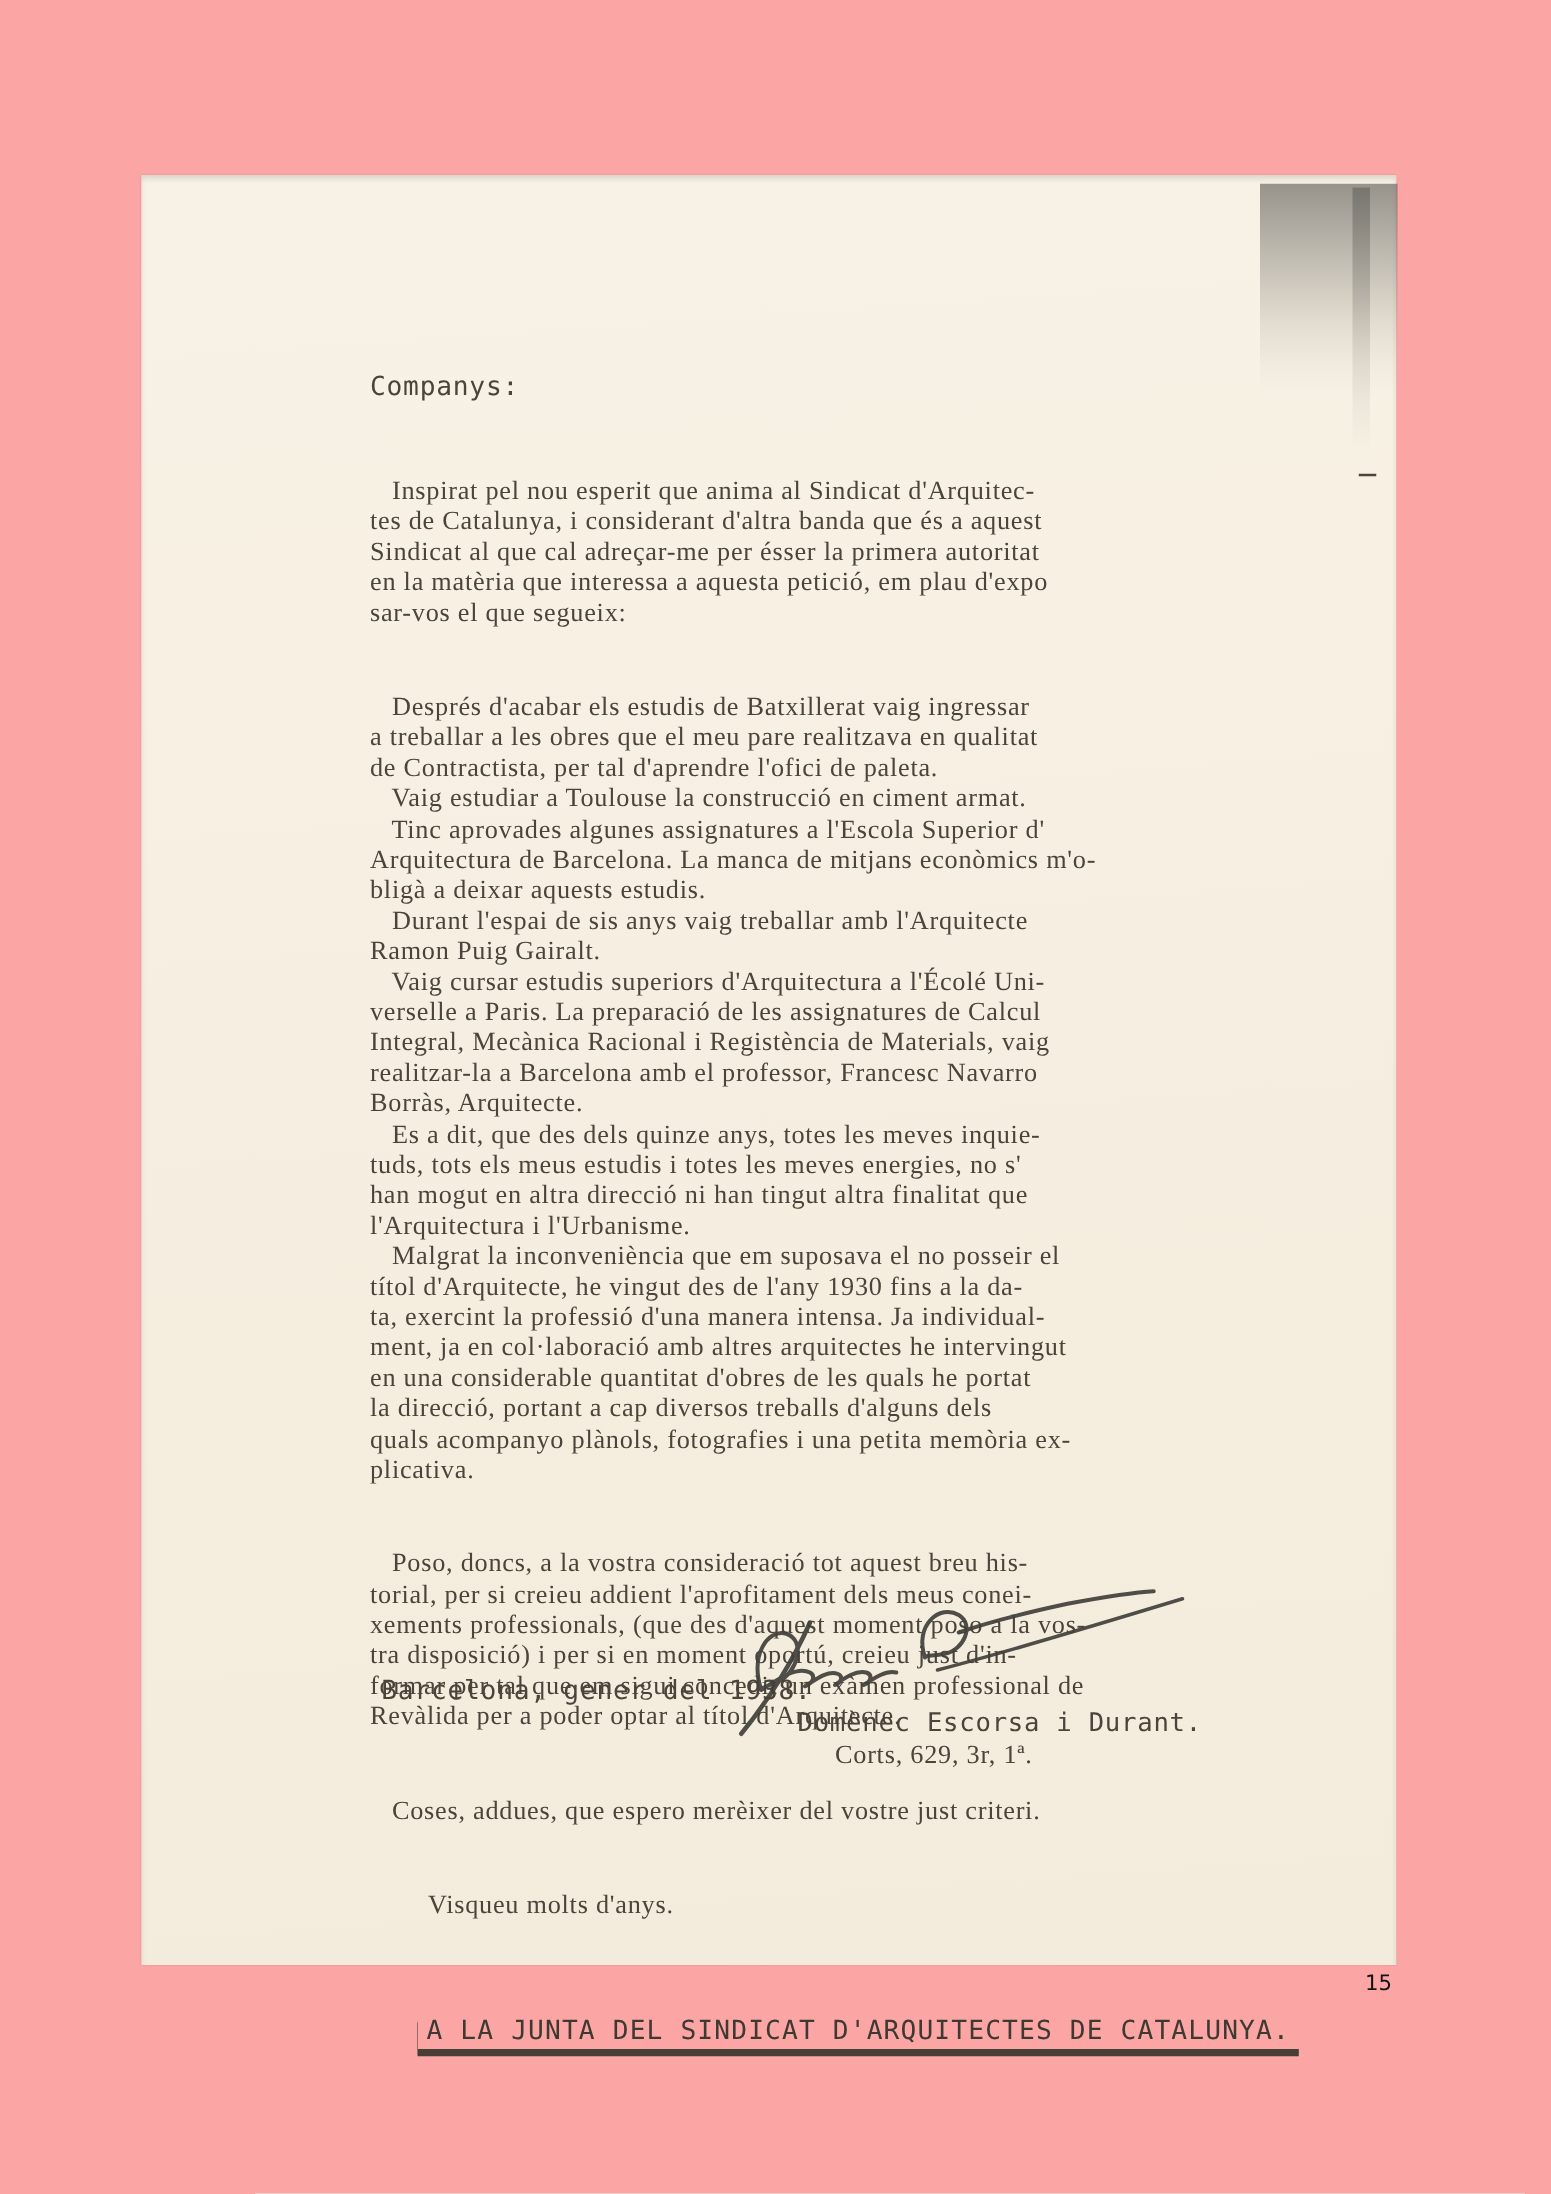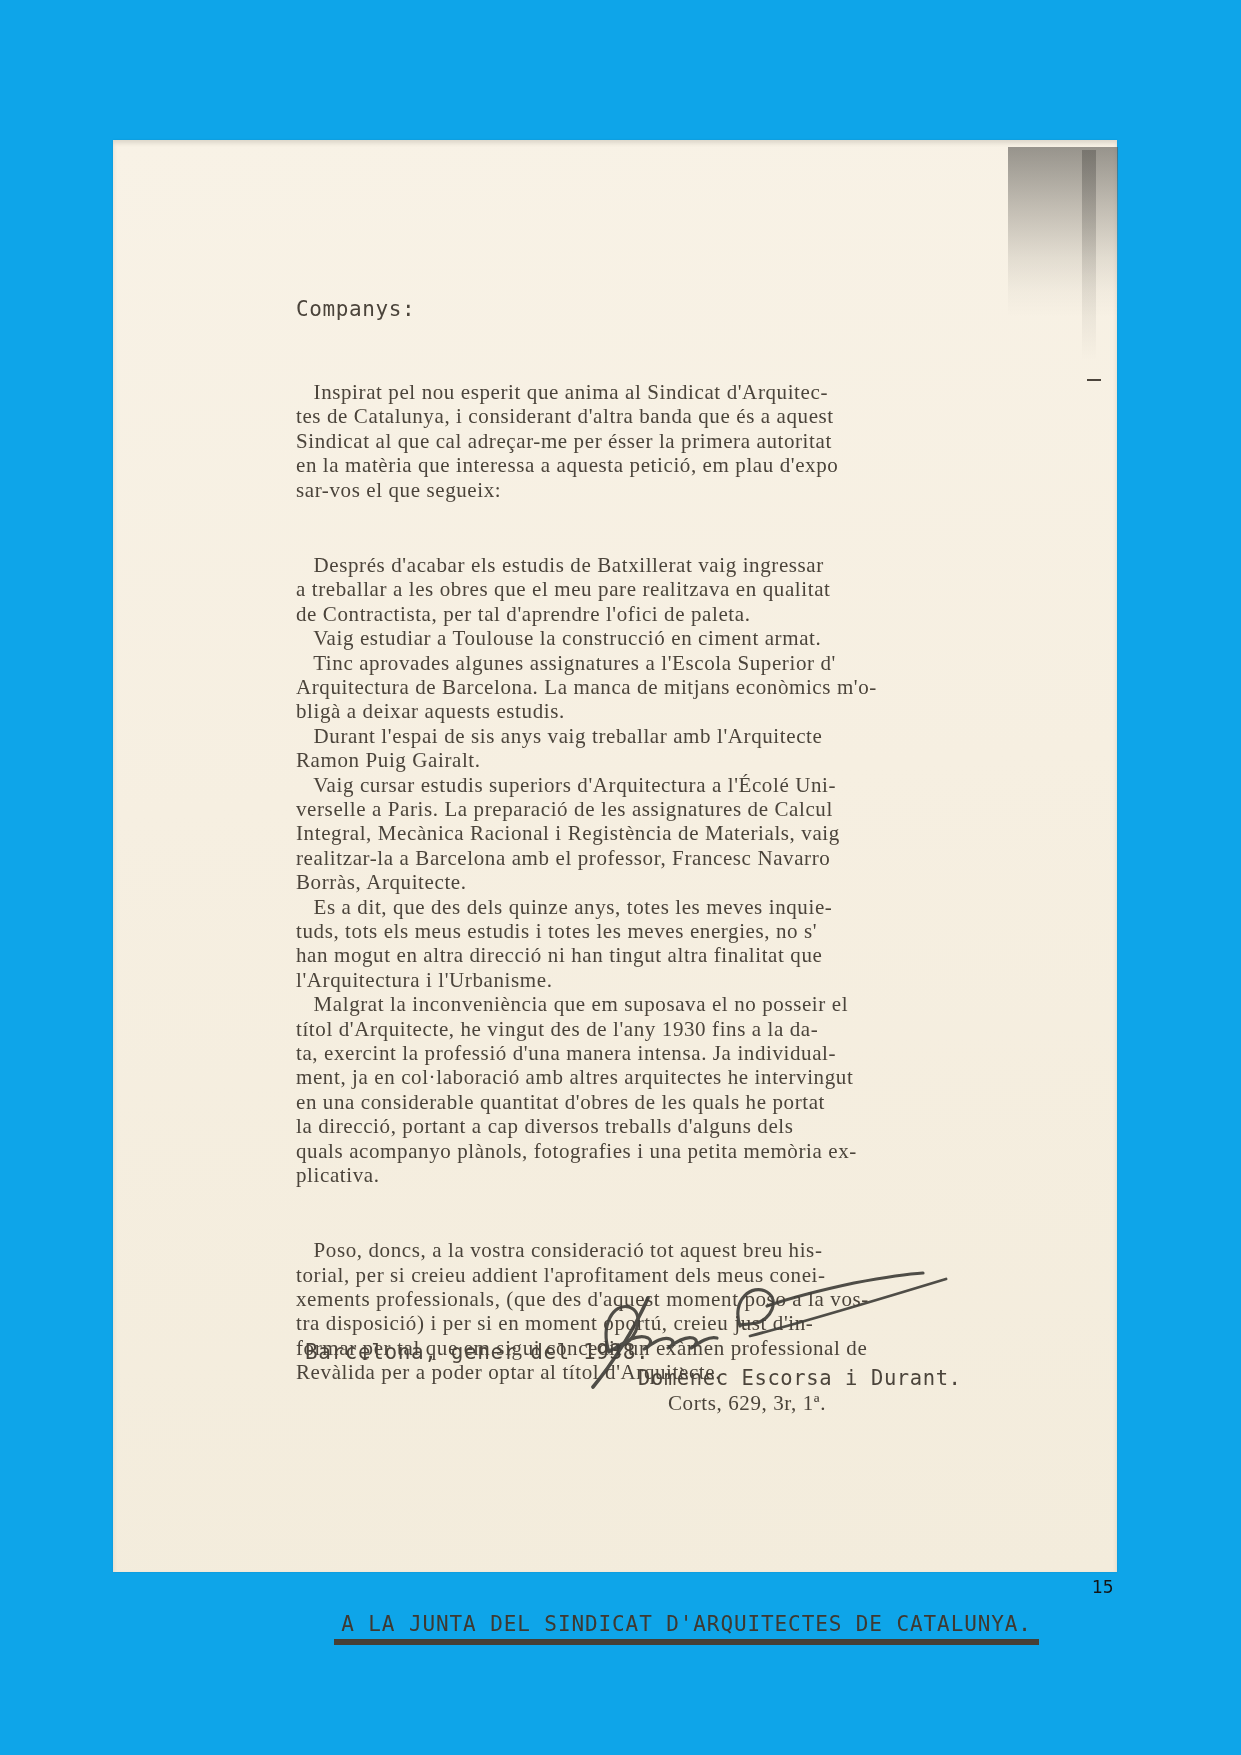--- a/index.html
+++ b/index.html
@@ -1,16 +1,16 @@
 <!DOCTYPE html>
 <html><head>
 <meta charset="utf-8">
 <style>
   html,body{margin:0;padding:0;background:#ffffff;}
-  #page{position:relative;width:1241px;height:1755px;background:#0ea5e9;overflow:hidden;
+  #page{position:relative;width:1241px;height:1755px;background:#fca5a5;overflow:hidden;
         font-family:"DejaVu Sans Mono", monospace;}
   
   .sheet{position:absolute;left:113px;top:140px;width:1004px;height:1432px;
          background:linear-gradient(176deg,#f8f2e6 0%,#f6efe1 45%,#f3ecdc 100%);
          box-shadow:inset 0 3px 4px rgba(125,118,105,.22), 0 0 2px rgba(0,0,0,.10);}
   
   .smudge{position:absolute;left:1008px;top:147px;width:110px;height:170px;
           background:
             linear-gradient(to bottom, rgba(92,90,85,.62) 0%, rgba(118,114,107,.42) 35%,
                             rgba(150,145,136,.22) 65%, rgba(170,165,155,.08) 85%, rgba(170,165,155,0) 100%);}
@@ -44,20 +44,22 @@
 
   <div class="sheet"></div>
   <div class="smudge"></div>
   <div class="smudge-streak"></div>
 
   <div class="textblock typed">
     <div class="salutation tl">Companys:</div>
     <div class="para"><div class="tl">   Inspirat pel nou esperit que anima al Sindicat d'Arquitec-</div><div class="tl">tes de Catalunya, i considerant d'altra banda que és a aquest</div><div class="tl">Sindicat al que cal adreçar-me per ésser la primera autoritat</div><div class="tl">en la matèria que interessa a aquesta petició, em plau d'expo</div><div class="tl">sar-vos el que segueix:</div></div>
     <div class="para"><div class="tl">   Després d'acabar els estudis de Batxillerat vaig ingressar</div><div class="tl">a treballar a les obres que el meu pare realitzava en qualitat</div><div class="tl">de Contractista, per tal d'aprendre l'ofici de paleta.</div><div class="tl">   Vaig estudiar a Toulouse la construcció en ciment armat.</div><div class="tl">   Tinc aprovades algunes assignatures a l'Escola Superior d'</div><div class="tl">Arquitectura de Barcelona. La manca de mitjans econòmics m'o-</div><div class="tl">bligà a deixar aquests estudis.</div><div class="tl">   Durant l'espai de sis anys vaig treballar amb l'Arquitecte</div><div class="tl">Ramon Puig Gairalt.</div><div class="tl">   Vaig cursar estudis superiors d'Arquitectura a l'Écolé Uni-</div><div class="tl">verselle a Paris. La preparació de les assignatures de Calcul</div><div class="tl">Integral, Mecànica Racional i Registència de Materials, vaig</div><div class="tl">realitzar-la a Barcelona amb el professor, Francesc Navarro</div><div class="tl">Borràs, Arquitecte.</div><div class="tl">   Es a dit, que des dels quinze anys, totes les meves inquie-</div><div class="tl">tuds, tots els meus estudis i totes les meves energies, no s'</div><div class="tl">han mogut en altra direcció ni han tingut altra finalitat que</div><div class="tl">l'Arquitectura i l'Urbanisme.</div><div class="tl">   Malgrat la inconveniència que em suposava el no posseir el</div><div class="tl">títol d'Arquitecte, he vingut des de l'any 1930 fins a la da-</div><div class="tl">ta, exercint la professió d'una manera intensa. Ja individual-</div><div class="tl">ment, ja en col·laboració amb altres arquitectes he intervingut</div><div class="tl">en una considerable quantitat d'obres de les quals he portat</div><div class="tl">la direcció, portant a cap diversos treballs d'alguns dels</div><div class="tl">quals acompanyo plànols, fotografies i una petita memòria ex-</div><div class="tl">plicativa.</div></div>
     <div class="para"><div class="tl">   Poso, doncs, a la vostra consideració tot aquest breu his-</div><div class="tl">torial, per si creieu addient l'aprofitament dels meus conei-</div><div class="tl">xements professionals, (que des d'aquest moment poso a la vos-</div><div class="tl">tra disposició) i per si en moment oportú, creieu just d'in-</div><div class="tl">formar per tal que em sigui concedit un exàmen professional de</div><div class="tl">Revàlida per a poder optar al títol d'Arquitecte.</div></div>
+    <div class="para"><div class="tl">   Coses, addues, que espero merèixer del vostre just criteri.</div></div>
+    <div class="para"><div class="tl">        Visqueu molts d'anys.</div></div>
   </div>
 
   <div class="hyph-underline"></div>
 
   <div class="date-line typed">Barcelona, gener del 1938.</div>
 
   <svg class="sig-svg" viewBox="0 0 410 152" fill="none" stroke="#42403b" stroke-linecap="round" stroke-linejoin="round" opacity="0.92">
     <path d="M96,52 C82,84 60,118 41,141" stroke-width="3.6"></path>
     <path d="M57,106 C48,78 62,57 77,61 C93,66 86,92 71,99 C62,103 55,105 57,106
              C72,96 86,87 96,92 C101,95 98,101 92,103 C100,98 110,90 118,93 C123,95 121,100 116,102

